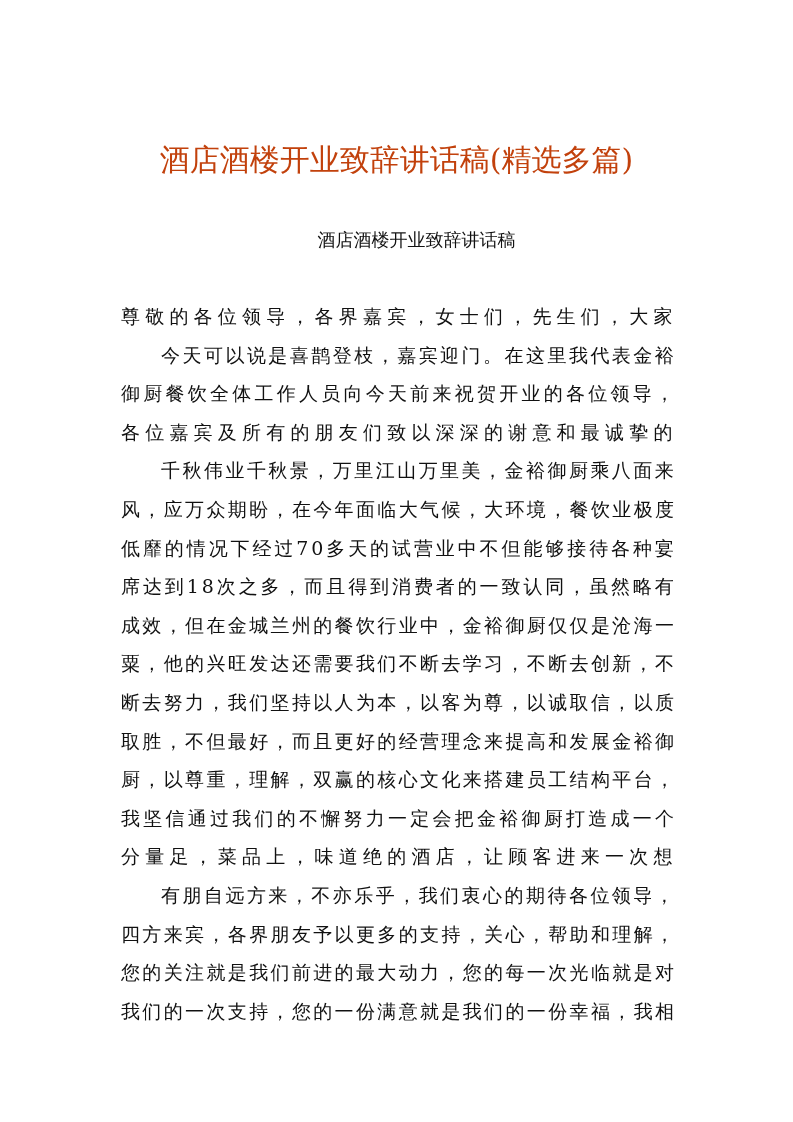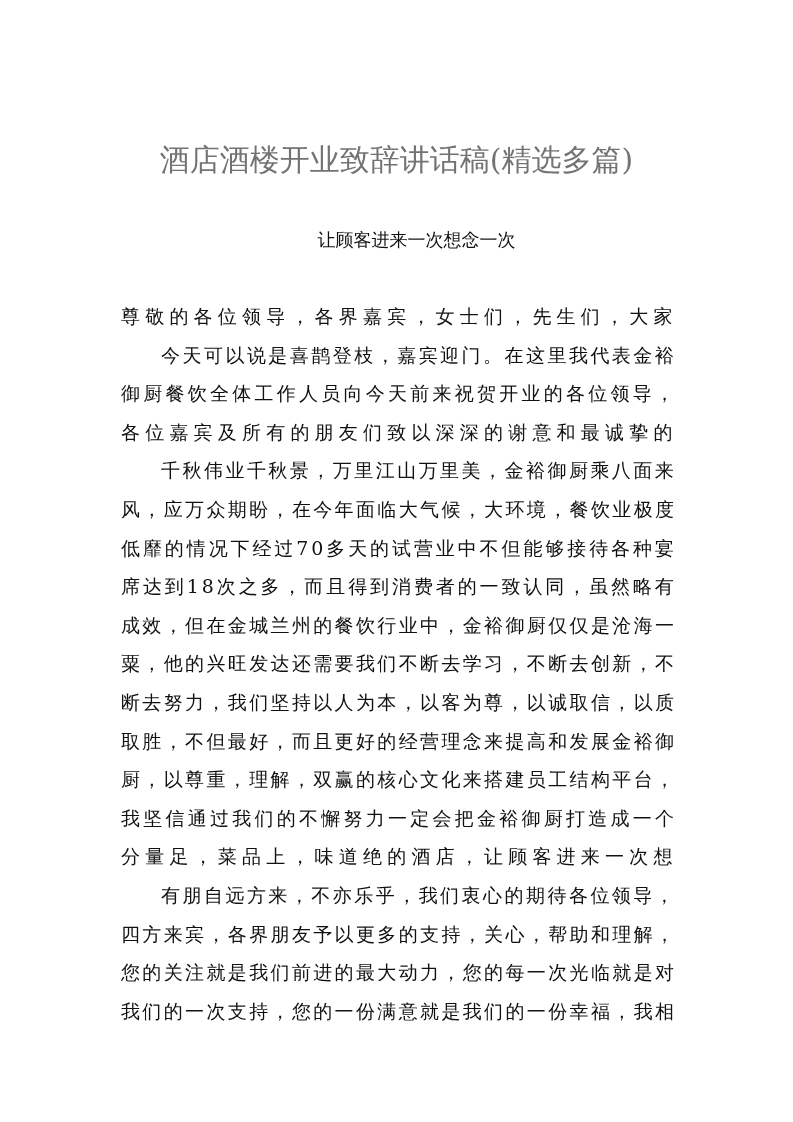--- a/index.html
+++ b/index.html
@@ -1,35 +1,35 @@
 <!DOCTYPE html>
 <html><head>
 <meta charset="utf-8">
 <style>
   html, body { margin: 0; padding: 0; background: #ffffff; }
   body { width: 793px; height: 1122px; position: relative; overflow: hidden;
          font-family: "DejaVu Serif", "Liberation Serif", serif; color: #111; }
   .page { position: absolute; left: 0; top: 0; width: 793px; height: 1122px; background: #fff; }
   .title { position: absolute; left: 0; width: 793px; top: 140px; text-align: center;
-           font-size: 30px; line-height: 40px; letter-spacing: 0px; color: #737373; }
+           font-size: 30px; line-height: 40px; letter-spacing: 0px; color: #c2410c; }
   .subtitle { position: absolute; left: 0; width: 793px; top: 227px; text-align: center;
               font-family: "DejaVu Sans", "Liberation Sans", sans-serif;
               font-size: 18px; line-height: 26px; color: #111; padding-left: 40px; box-sizing: border-box; }
   .body { position: absolute; left: 121px; top: 297px; width: 553px; }
   .line { height: 38.6px; line-height: 38.6px; font-size: 19px; white-space: nowrap;
           text-align: justify; text-align-last: justify; overflow: hidden; }
   .line.indent { padding-left: 40px; }
   .line.last { text-align-last: left; }
 </style>
 </head>
 <body>
 
 <div class="page">
   <div class="title">酒店酒楼开业致辞讲话稿(精选多篇)</div>
-  <div class="subtitle">让顾客进来一次想念一次</div>
+  <div class="subtitle">酒店酒楼开业致辞讲话稿</div>
   <div class="body" id="body">
       <div class="line last" style="letter-spacing: 5.2px;">尊敬的各位领导，各界嘉宾，女士们，先生们，大家好！</div>
       <div class="line indent" style="display: flex; justify-content: space-between;">
         <span>今</span>
         <span>天</span>
         <span>可</span>
         <span>以</span>
         <span>说</span>
         <span>是</span>
         <span>喜</span>

